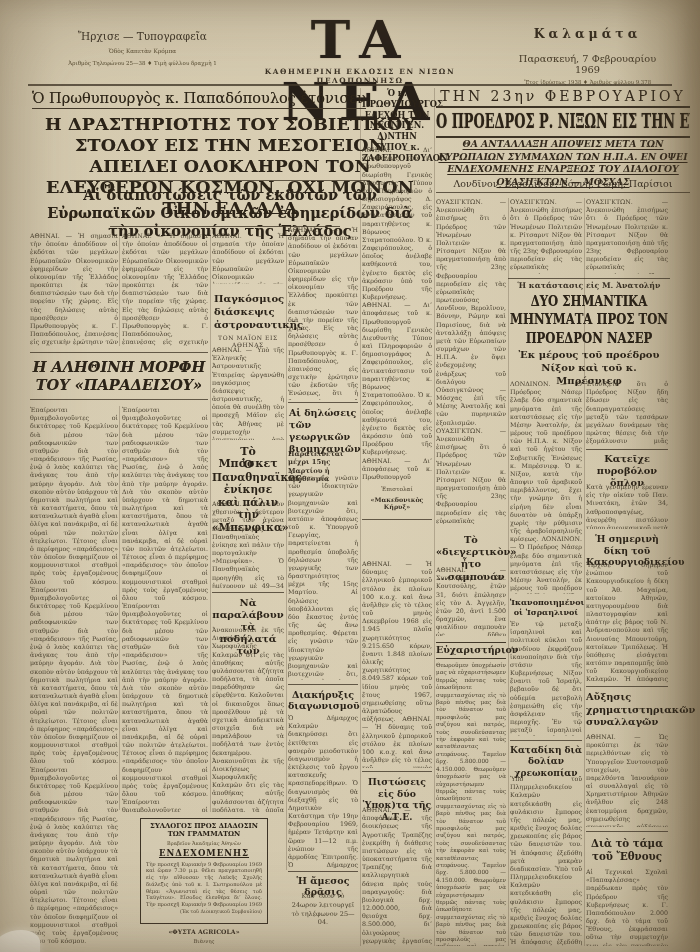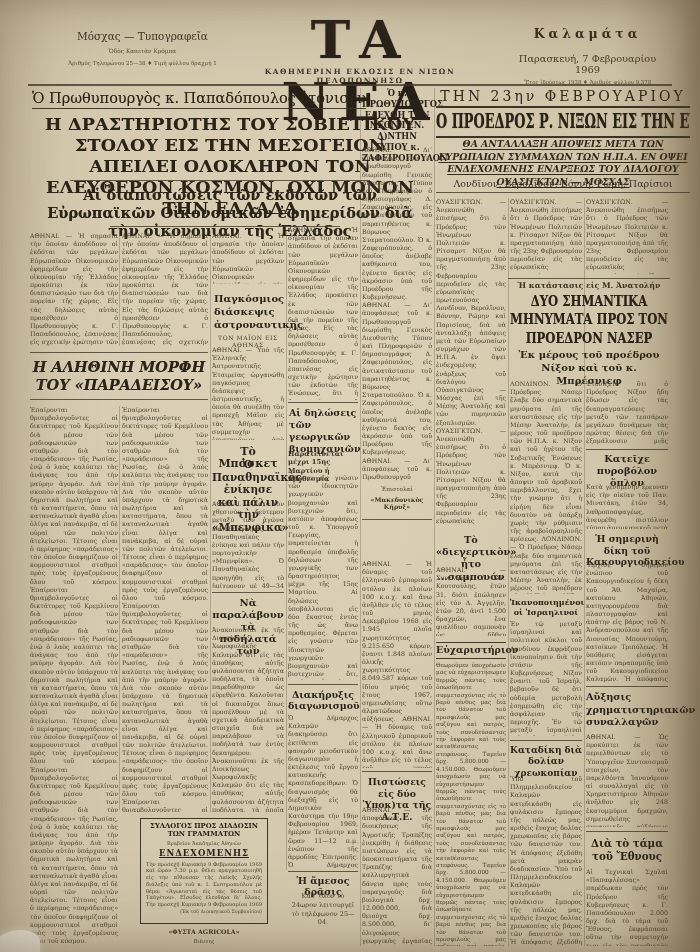--- a/index.html
+++ b/index.html
@@ -28,21 +28,21 @@
   .deck{font-style:italic;font-weight:bold;text-decoration:underline;text-underline-offset:2px;}
   .corner{position:absolute;left:-6px;bottom:-8px;width:46px;height:30px;background:#e9e4d6;
     border-radius:60% 40% 10% 40%;box-shadow:0 0 8px rgba(230,225,210,.8);}
 </style>
 </head>
 <body>
 
 <div id="page">
 
   <div class="abs center" style="left:55px;top:30px;width:175px;">
-    <div style="font-size:10.5px;color:#3b3225;">Μόσχας — Τυπογραφεῖα</div>
+    <div style="font-size:10.5px;color:#3b3225;">Ἤρχισε — Τυπογραφεῖα</div>
     <div style="font-size:5.8px;margin-top:6px;color:#55492f;">Ὁδὸς Καπετὰν Κρόμπα</div>
     <div style="font-size:5.5px;margin-top:6px;color:#55492f;">Ἀριθμὸς Τηλεφώνου 25—38  ♦  Τιμὴ φύλλου δραχμὴ 1</div>
   </div>
 
   <div class="abs center masthead" style="left:225px;top:8px;width:270px;font-size:53px;">ΤΑ ΝΕΑ</div>
   <div class="abs center" style="left:225px;top:67px;width:270px;font-size:7.3px;letter-spacing:1.6px;color:#3b3225;font-weight:bold;">ΚΑΘΗΜΕΡΙΝΗ ΕΚΔΟΣΙΣ ΕΝ ΝΙΞΩΝ ΠΕΛΟΠΟΝΝΗΣΩ</div>
 
   <div class="abs center" style="left:505px;top:26px;width:165px;">
     <div style="font-size:12.5px;font-weight:bold;letter-spacing:4px;color:#352c1f;">Καλαμάτα</div>
     <div style="font-size:9.8px;margin-top:12px;color:#453a28;">Παρασκευή, 7 Φεβρουαρίου 1969</div>

